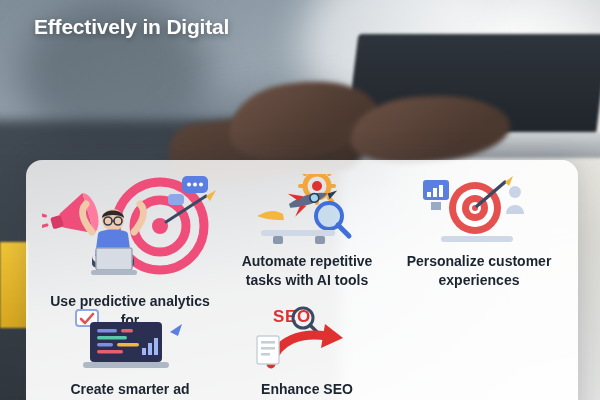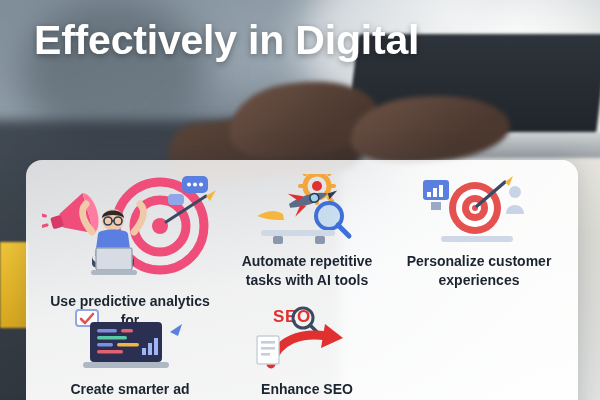--- a/index.html
+++ b/index.html
@@ -101,21 +101,21 @@
     filter: blur(1px);
   }
 
   
   .headline {
     position: absolute;
     left: 34px;
     top: 14px;
     width: 420px;
     color: #ffffff;
-    font-size: 41px;
+    font-size: 21px;
     line-height: 1.28;
     font-weight: bold;
     letter-spacing: -0.2px;
     text-shadow: 0 2px 6px rgba(0,0,0,0.35);
   }
 
   
   .card {
     position: absolute;
     left: 26px;

